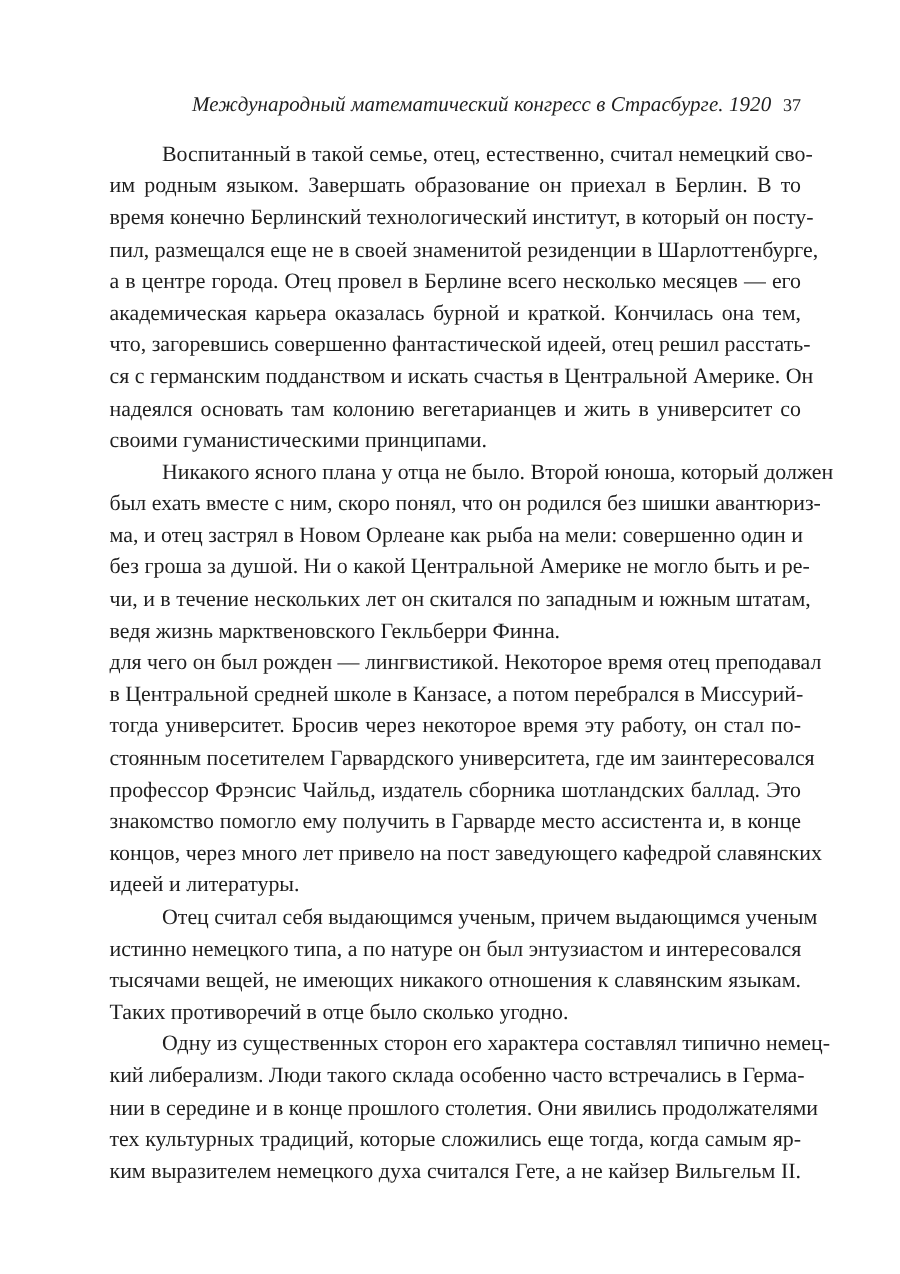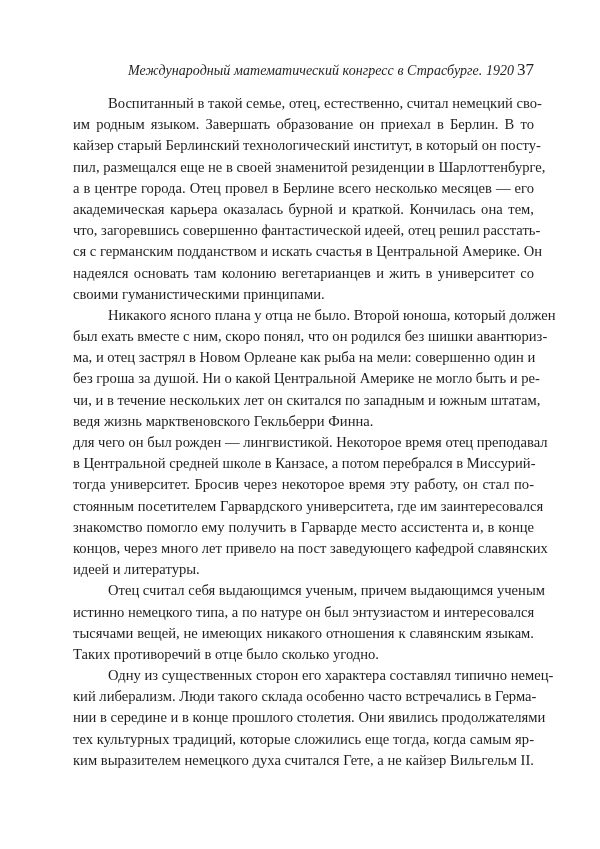--- a/index.html
+++ b/index.html
@@ -37,21 +37,21 @@
       left: 55px;
       top: 0;
       font-style: italic;
       letter-spacing: 0.05px;
       white-space: nowrap;
     }
     .page-number {
       position: absolute;
       right: 0;
       top: -1px;
-      font-size: 17px;
+      font-size: 12px;
       white-space: nowrap;
     }
     .body-text {
       position: absolute;
       top: 93px;
       left: 73px;
       width: 461px;
       font-size: 14.6px;
       line-height: 21.2px;
     }
@@ -77,21 +77,21 @@
     <span class="running-title">Международный математический конгресс в Страсбурге. 1920</span>
     <span class="page-number">37</span>
   </div>
 
   <div class="body-text">
 
 
     <div>
       <span class="line indent">Воспитанный в такой семье, отец, естественно, считал немецкий сво-</span>
       <span class="line">им родным языком. Завершать образование он приехал в Берлин. В то</span>
-      <span class="line">кайзер старый Берлинский технологический институт, в который он посту-</span>
+      <span class="line">время конечно Берлинский технологический институт, в который он посту-</span>
       <span class="line">пил, размещался еще не в своей знаменитой резиденции в Шарлоттенбурге,</span>
       <span class="line">а в центре города. Отец провел в Берлине всего несколько месяцев — его</span>
       <span class="line">академическая карьера оказалась бурной и краткой. Кончилась она тем,</span>
       <span class="line">что, загоревшись совершенно фантастической идеей, отец решил расстать-</span>
       <span class="line">ся с германским подданством и искать счастья в Центральной Америке. Он</span>
       <span class="line">надеялся основать там колонию вегетарианцев и жить в университет со</span>
       <span class="line last">своими гуманистическими принципами.</span>
     </div>
 
     <div>
@@ -101,20 +101,21 @@
       <span class="line">без гроша за душой. Ни о какой Центральной Америке не могло быть и ре-</span>
       <span class="line">чи, и в течение нескольких лет он скитался по западным и южным штатам,</span>
       <span class="line last">ведя жизнь марктвеновского Гекльберри Финна.</span>
     </div>
 
     <div>
       <span class="line">для чего он был рожден — лингвистикой. Некоторое время отец преподавал</span>
       <span class="line">в Центральной средней школе в Канзасе, а потом перебрался в Миссурий-</span>
       <span class="line">тогда университет. Бросив через некоторое время эту работу, он стал по-</span>
       <span class="line">стоянным посетителем Гарвардского университета, где им заинтересовался</span>
+      <span class="line">профессор Фрэнсис Чайльд, издатель сборника шотландских баллад. Это</span>
       <span class="line">знакомство помогло ему получить в Гарварде место ассистента и, в конце</span>
       <span class="line">концов, через много лет привело на пост заведующего кафедрой славянских</span>
       <span class="line last">идеей и литературы.</span>
     </div>
 
     <div>
       <span class="line indent">Отец считал себя выдающимся ученым, причем выдающимся ученым</span>
       <span class="line">истинно немецкого типа, а по натуре он был энтузиастом и интересовался</span>
       <span class="line">тысячами вещей, не имеющих никакого отношения к славянским языкам.</span>
       <span class="line last">Таких противоречий в отце было сколько угодно.</span>

